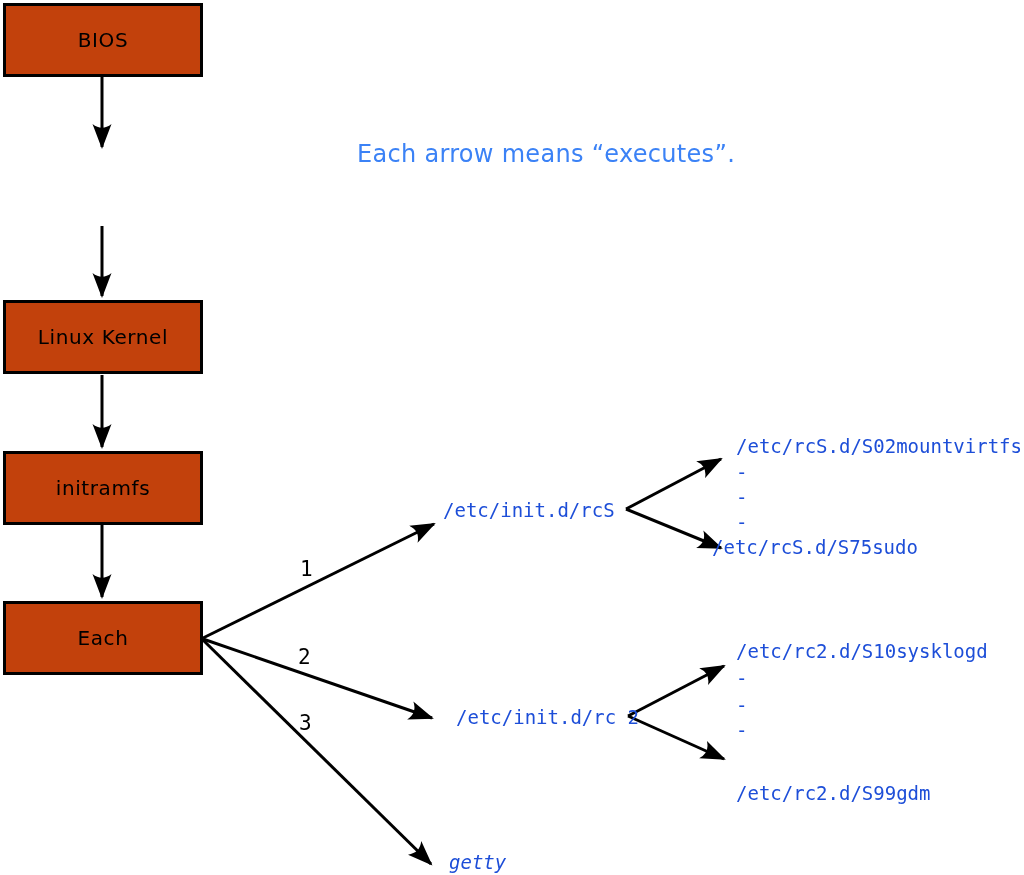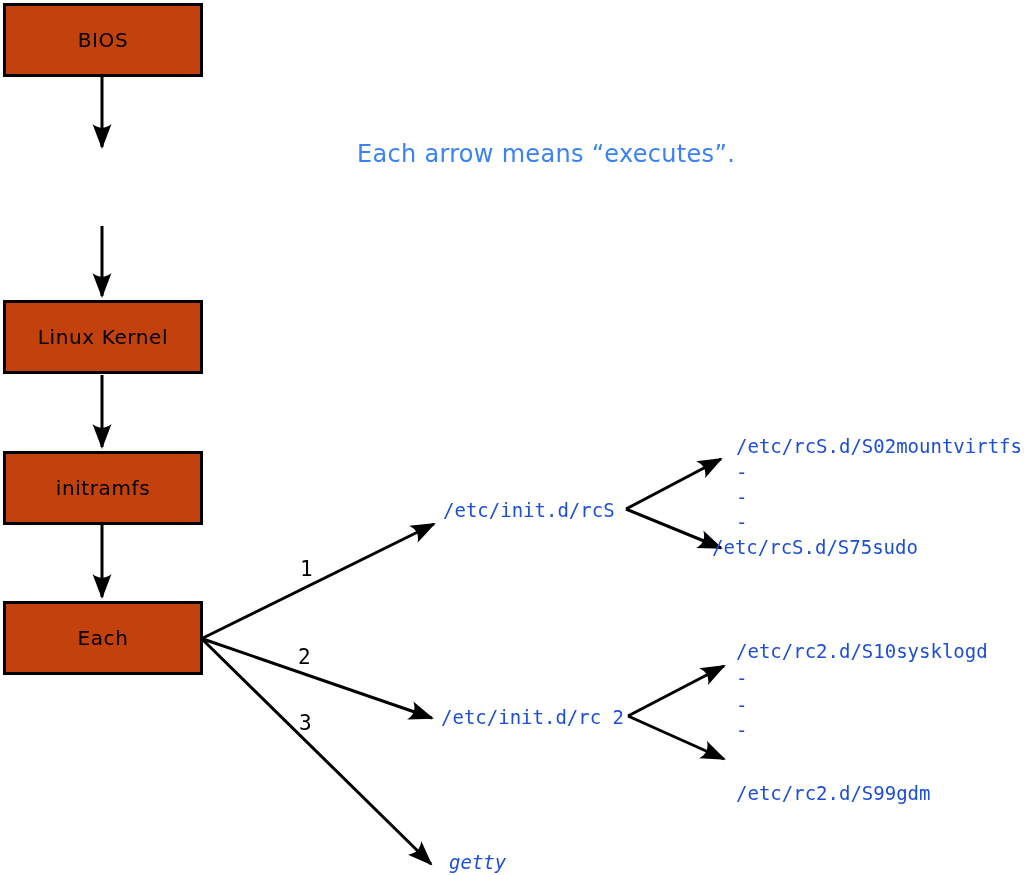--- a/index.html
+++ b/index.html
@@ -114,21 +114,21 @@
   <div class="branch-num" style="left:298px; top:645px;">2</div>
   <div class="branch-num" style="left:299px; top:711px;">3</div>
 
   <div class="mono" style="left:443px; top:499px;text-align:center;">/etc/init.d/rcS</div>
   <div class="mono" style="left:736px; top:435px;">/etc/rcS.d/S02mountvirtfs</div>
   <div class="mono" style="left:736px; top:461px;">-</div>
   <div class="mono" style="left:736px; top:486px;">-</div>
   <div class="mono" style="left:736px; top:511px;">-</div>
   <div class="mono" style="left:712px; top:536px;">/etc/rcS.d/S75sudo</div>
 
-  <div class="mono" style="left:441px; top:706px;">/etc/init.d/rc 2</div>
+  <div class="mono" style="left:456px; top:706px;">/etc/init.d/rc 2</div>
   <div class="mono" style="left:736px; top:640px;">/etc/rc2.d/S10sysklogd</div>
   <div class="mono" style="left:736px; top:667px;">-</div>
   <div class="mono" style="left:736px; top:694px;">-</div>
   <div class="mono" style="left:736px; top:719px;">-</div>
   <div class="mono" style="left:736px; top:782px;">/etc/rc2.d/S99gdm</div>
 
   <div class="mono" style="left:449px; top:851px;font-style:italic;">getty</div>
 
 </div>
 

